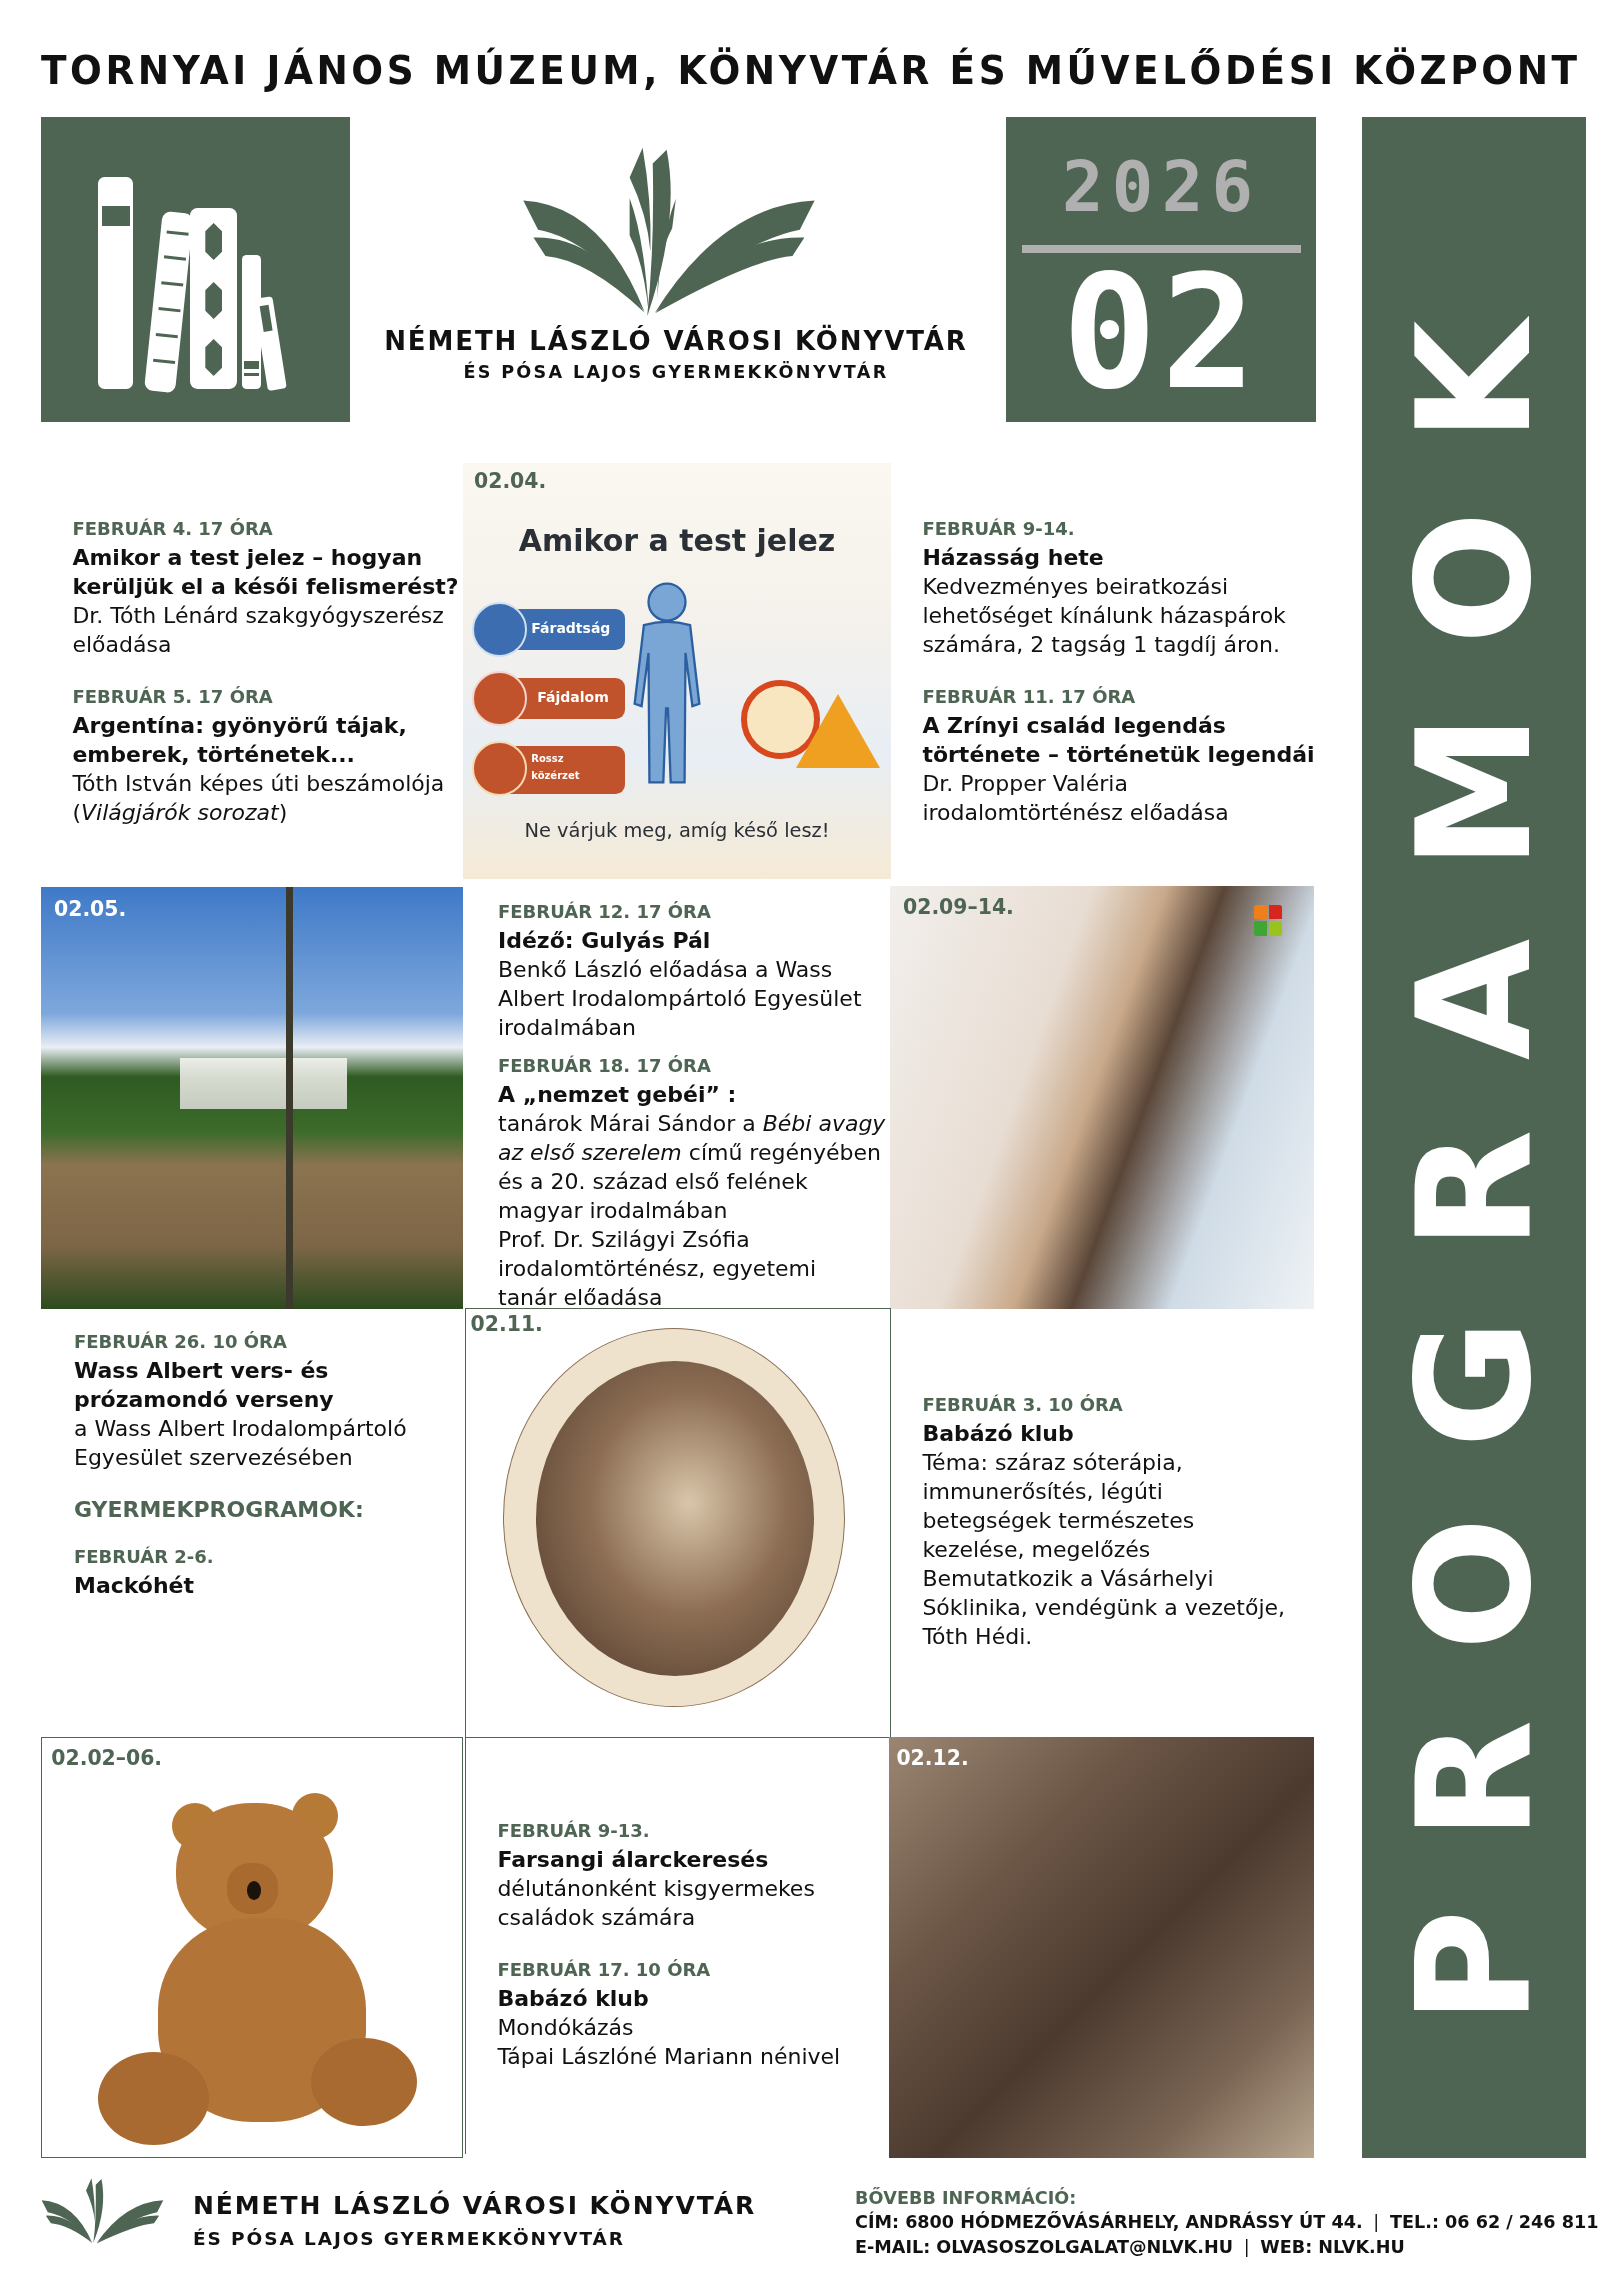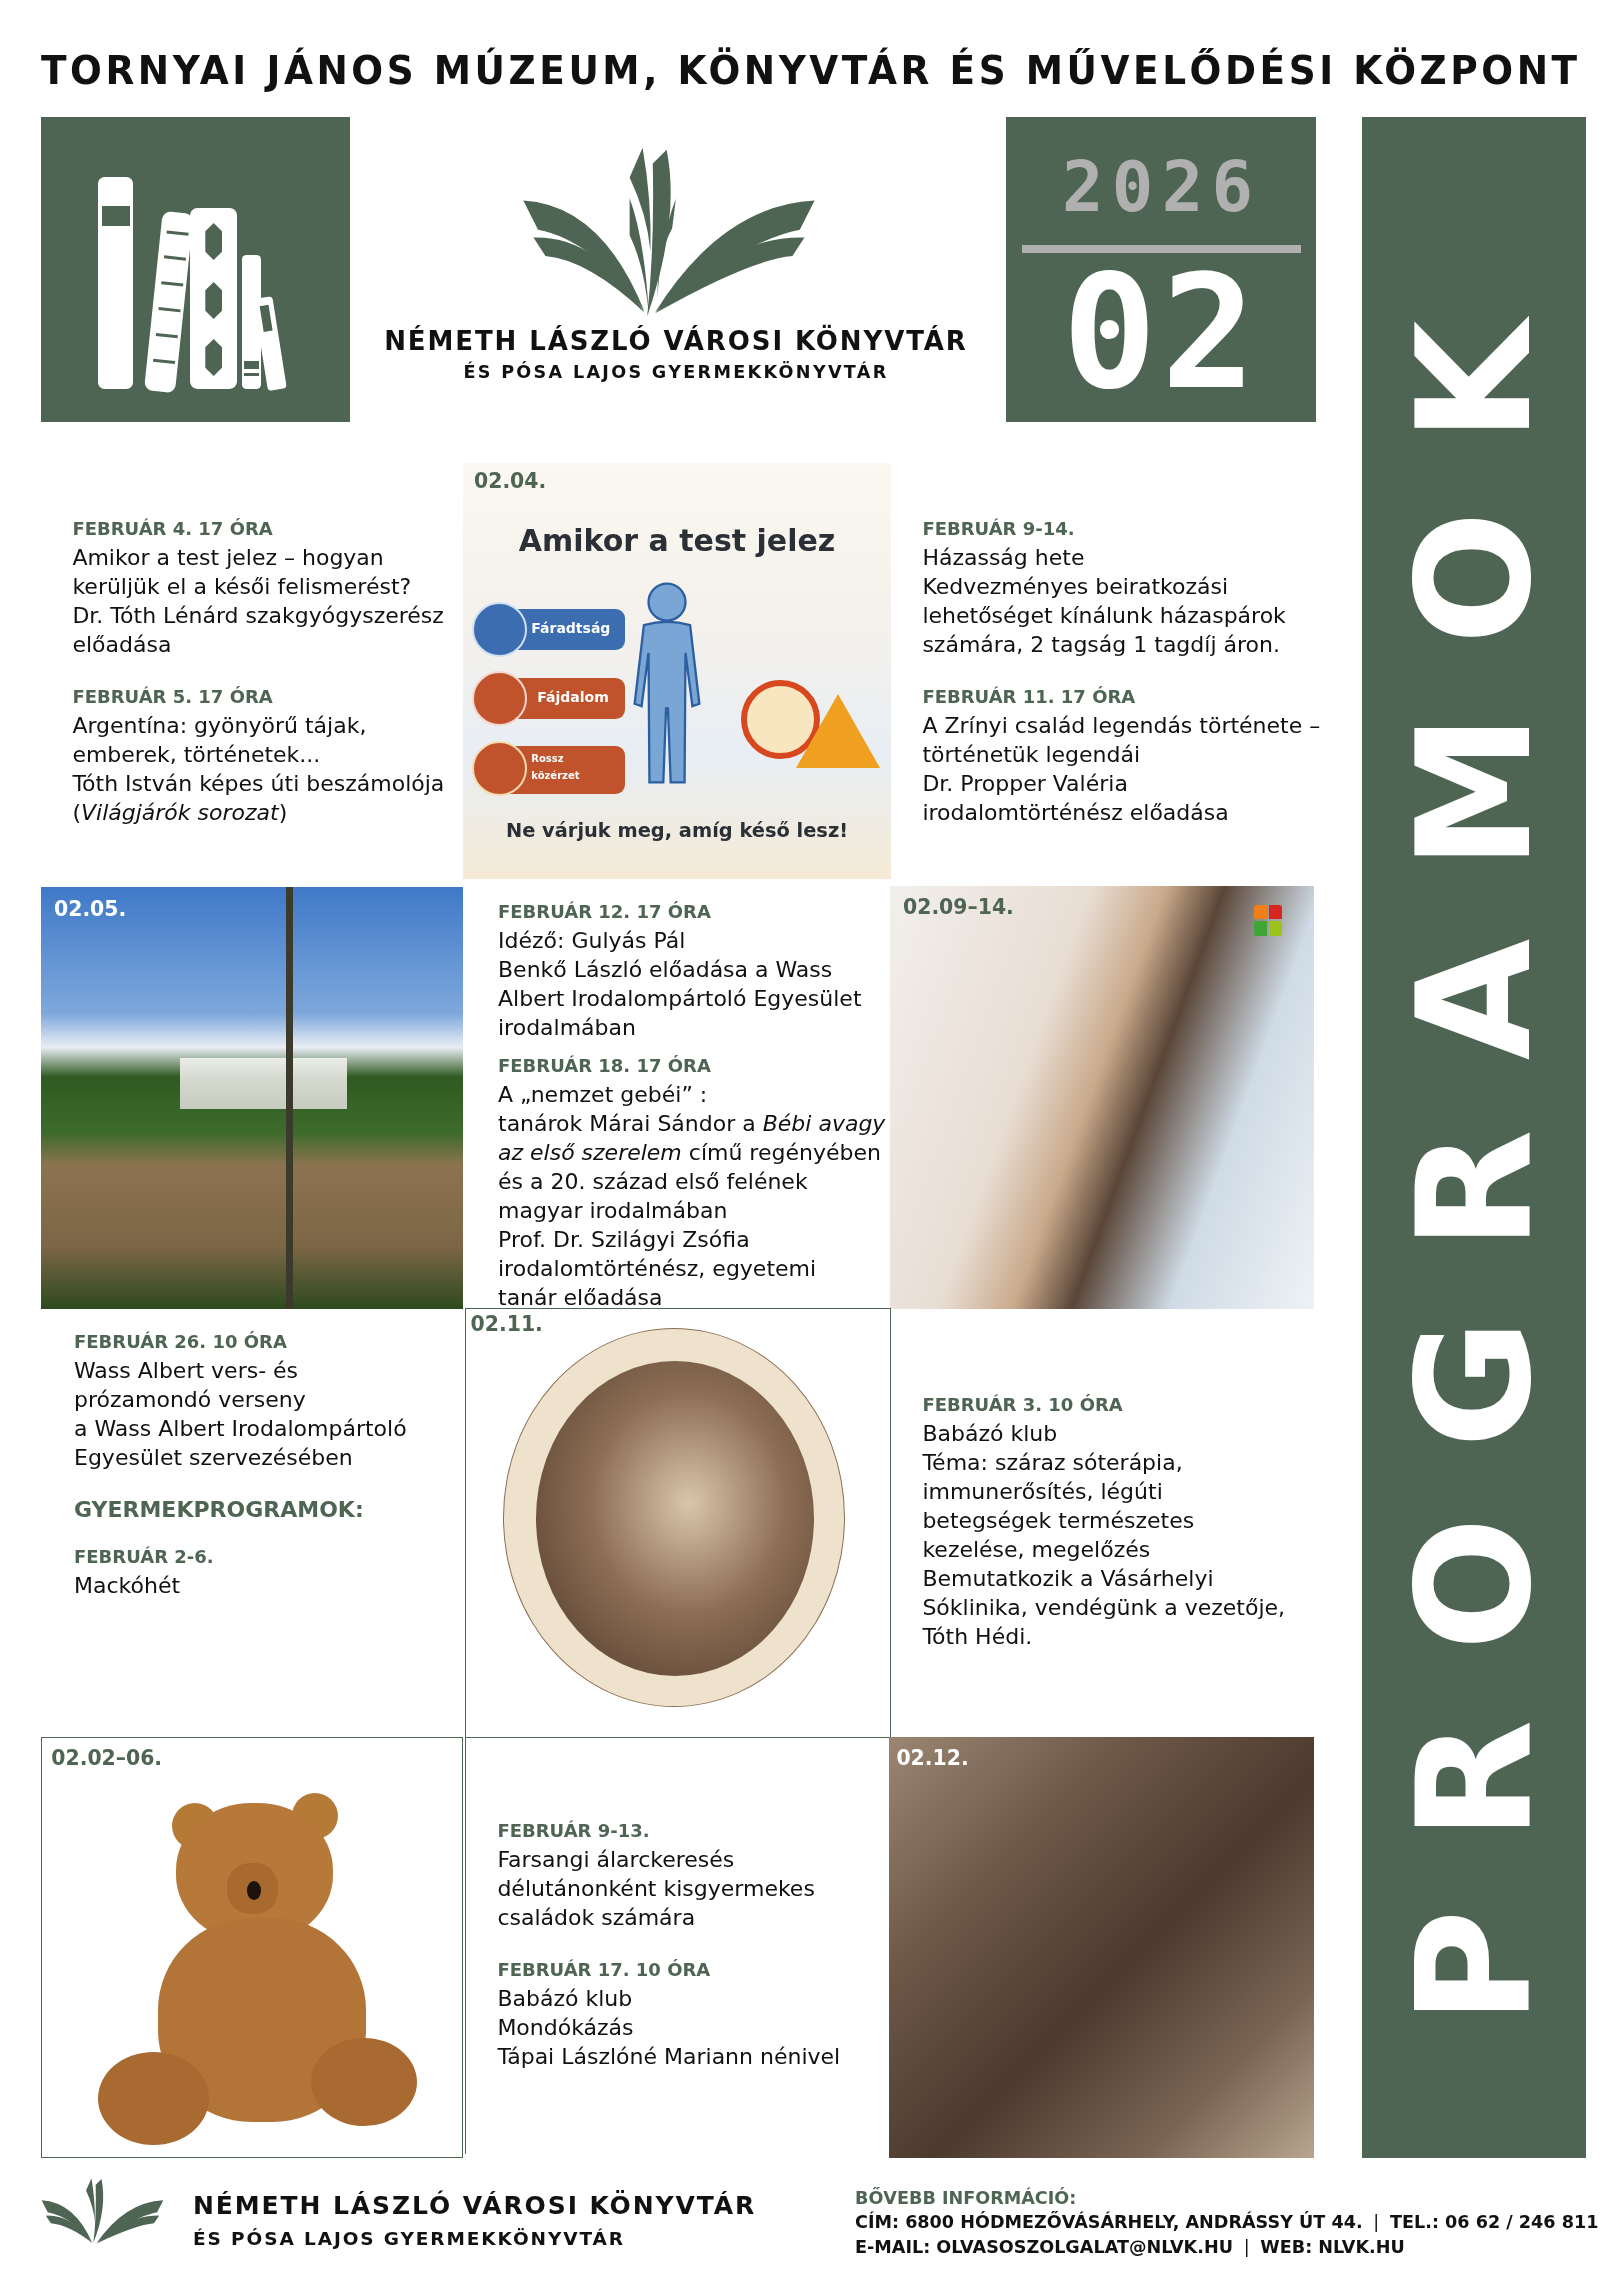--- a/index.html
+++ b/index.html
@@ -43,21 +43,21 @@
     font-family: "DejaVu Sans", sans-serif;
   }
 
   
   .cell { position: absolute; overflow: hidden; padding-left: 12px; }
   .cell-text { padding-left: 19.4px; }
   .bordered { border: 1.9px solid #4f6554; }
 
   .ev { margin-bottom: 23px; }
   .ev-date { color: #4f6554; font-weight: 700; font-size: 18px; line-height: 29px; }
-  .ev-title { color: #111; font-weight: 400; font-size: 22px; line-height: 29px; }
+  .ev-title { color: #111; font-weight: 700; font-size: 22px; line-height: 29px; }
   .ev-desc { color: #111; font-weight: 400; font-size: 22px; line-height: 29px; }
   .ev-desc i { font-style: italic; }
   .section-head { color: #4f6554; font-weight: 700; font-size: 22px; line-height: 29px; margin-bottom: 18.5px; }
 
   .img-tag { position: absolute; left: 13px; top: 9.3px; font-weight: 700; font-size: 20.4px; line-height: 26px; }
   .tag-dark { color: #4f6554; }
   .tag-light { color: #ffffff; }
 
   
   .footer-name { font-weight: 700; color: #111; white-space: nowrap; font-family: "DejaVu Sans", sans-serif; }
@@ -160,21 +160,21 @@
   </div>
 
   <svg style="position:absolute;left:167px;top:116px;" width="74" height="208" viewBox="0 0 160 450">
     <circle cx="80" cy="50" r="40" fill="#7aa6d6" stroke="#2c5fa0" stroke-width="5"></circle>
     <path d="M30 100 Q80 85 130 100 L150 270 L135 275 L120 160 L118 440 L88 440 L82 280 L78 280 L72 440 L42 440 L40 160 L25 275 L10 270 Z" fill="#7aa6d6" stroke="#2c5fa0" stroke-width="5"></path>
   </svg>
 
   <div style="position:absolute;left:278px;top:217px;width:79px;height:79px;border-radius:50%;background:#f7e6c0;border:6.5px solid #d8481f;"></div>
 
   <div style="position:absolute;left:333px;top:231px;width:0;height:0;border-left:42px solid transparent;border-right:42px solid transparent;border-bottom:74px solid #f0a020;"></div>
-  <div style="position:absolute;left:0;top:356px;width:428px;text-align:center;font-weight:700;font-size:19.4px;color:#2b2f36;">Ne várjuk meg, amíg késő lesz!</div>
+  <div style="position:absolute;left:0;top:356px;width:428px;text-align:center;font-weight:400;font-size:19.4px;color:#2b2f36;">Ne várjuk meg, amíg késő lesz!</div>
 </div>
 
 <div class="cell" style="left:890px;top:463px;width:463px;height:416px;">
   <div class="cell-text" style="padding-top:51px;padding-left:20.4px;">
     <div class="ev">
       <div class="ev-date">FEBRUÁR 9-14.</div>
       <div class="ev-title">Házasság hete</div>
       <div class="ev-desc" style="width:398px;">Kedvezményes beiratkozási lehetőséget kínálunk házaspárok számára, 2 tagság 1 tagdíj áron.</div>
     </div>
     <div class="ev">

